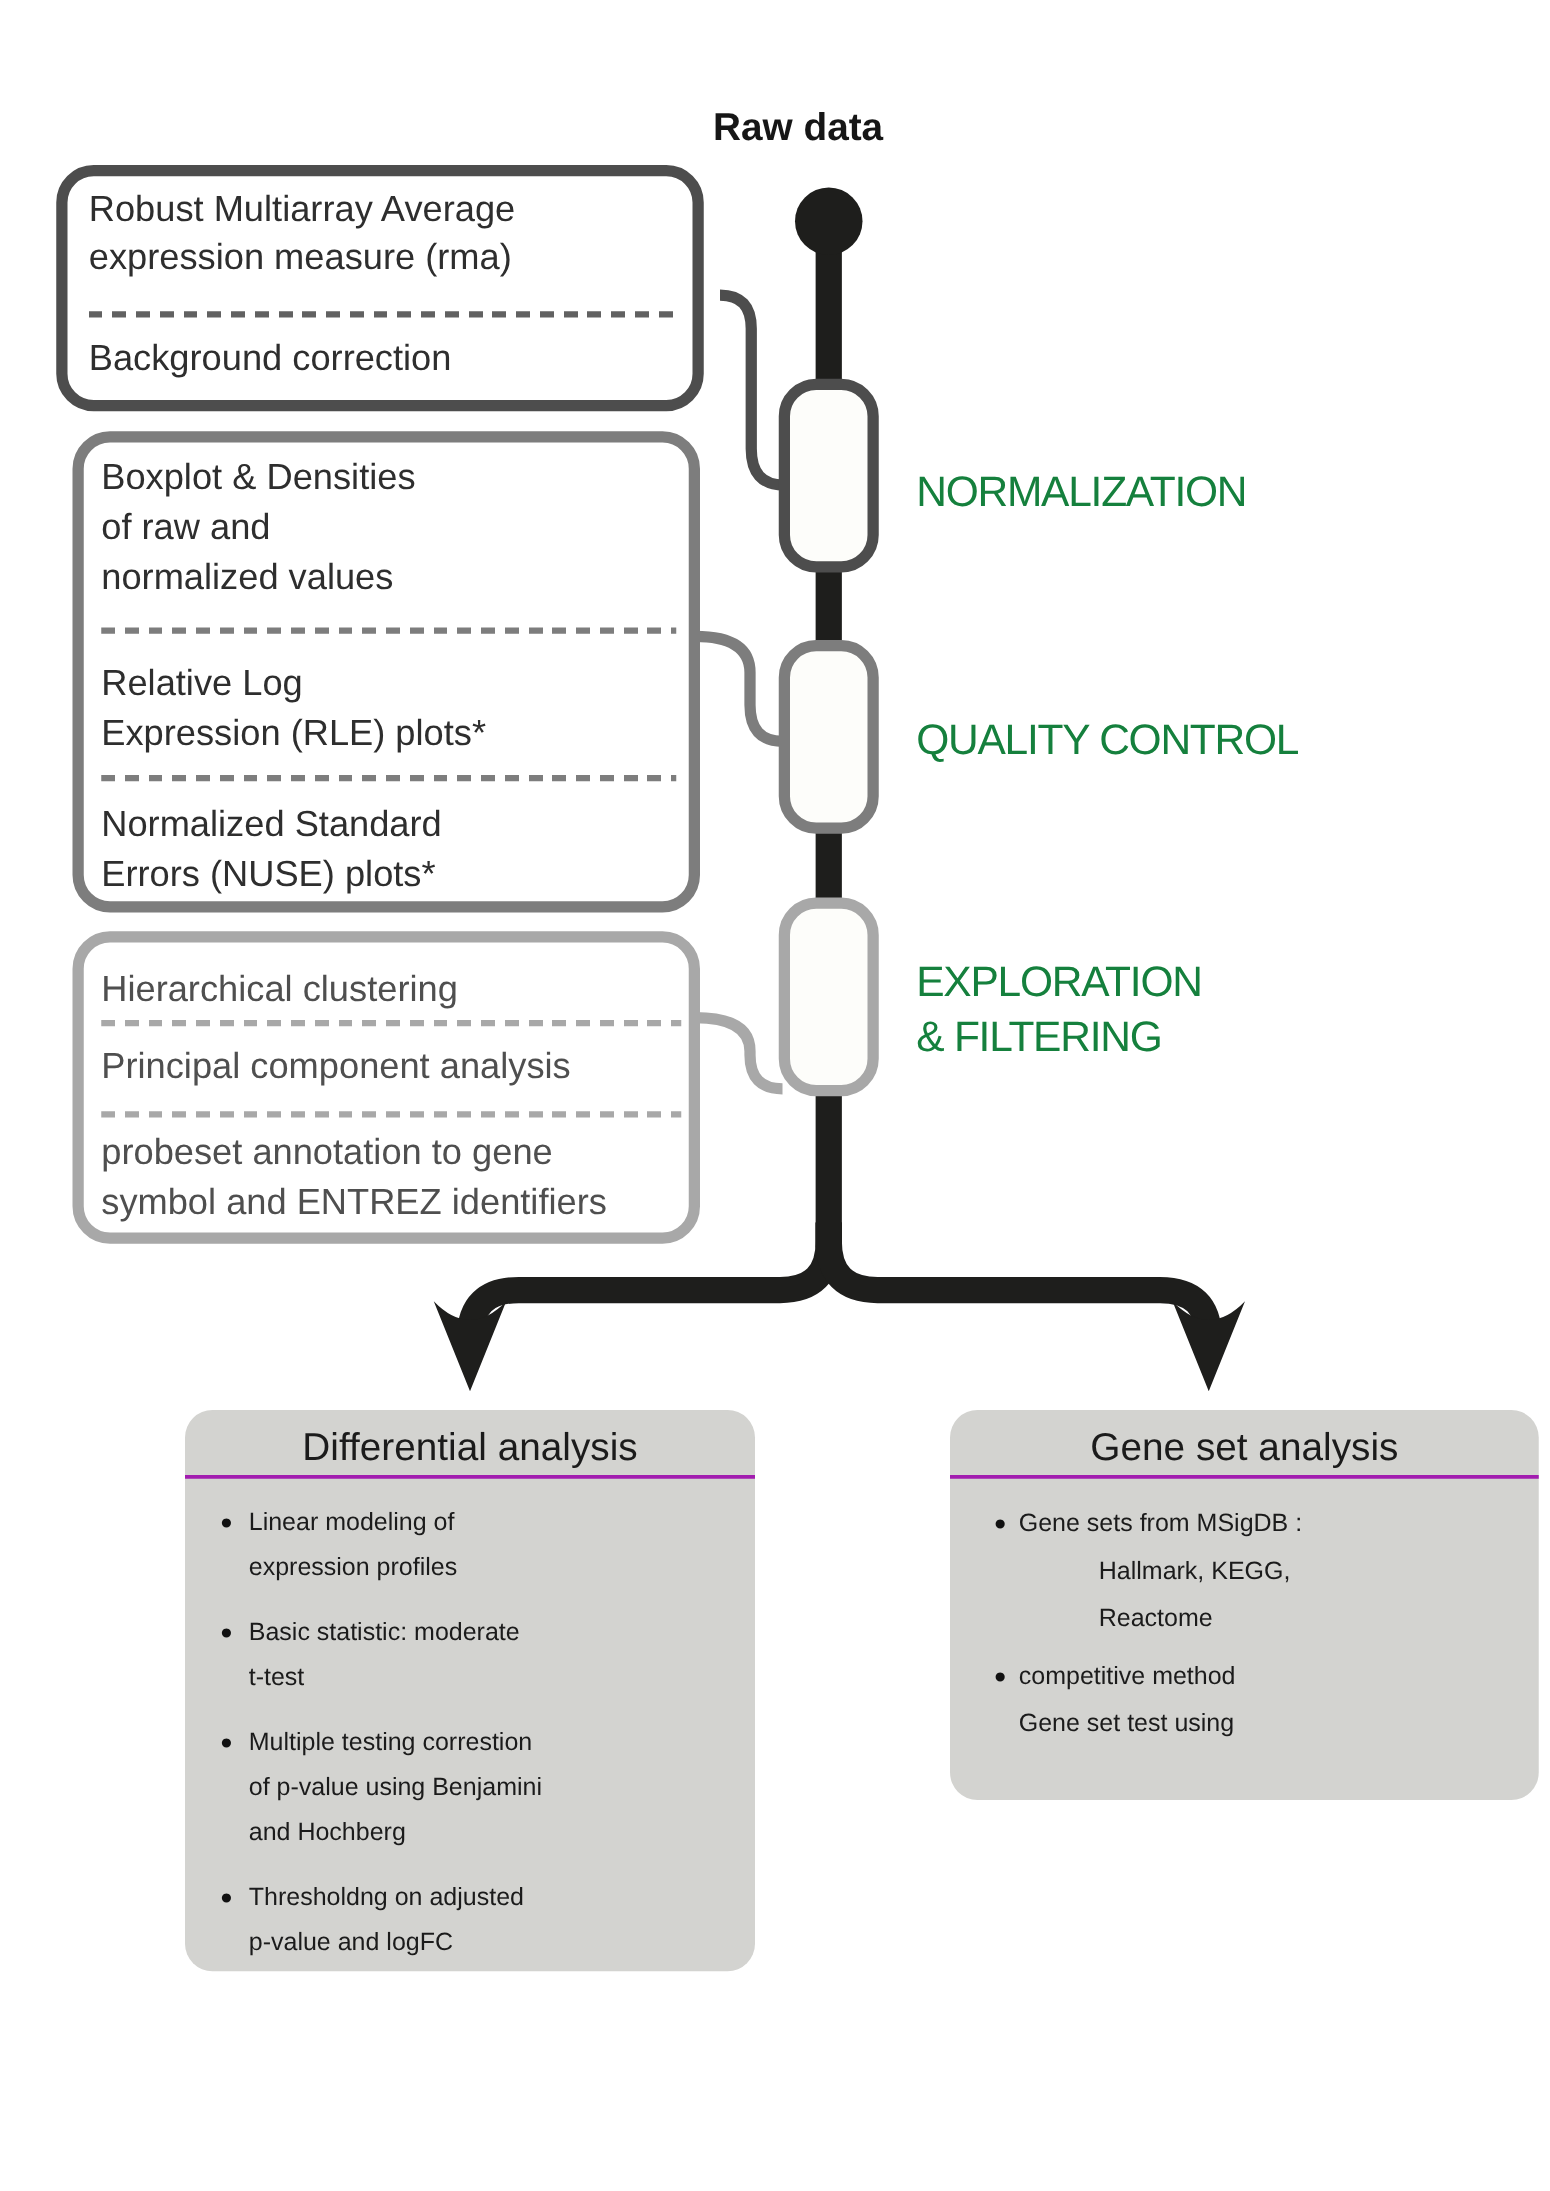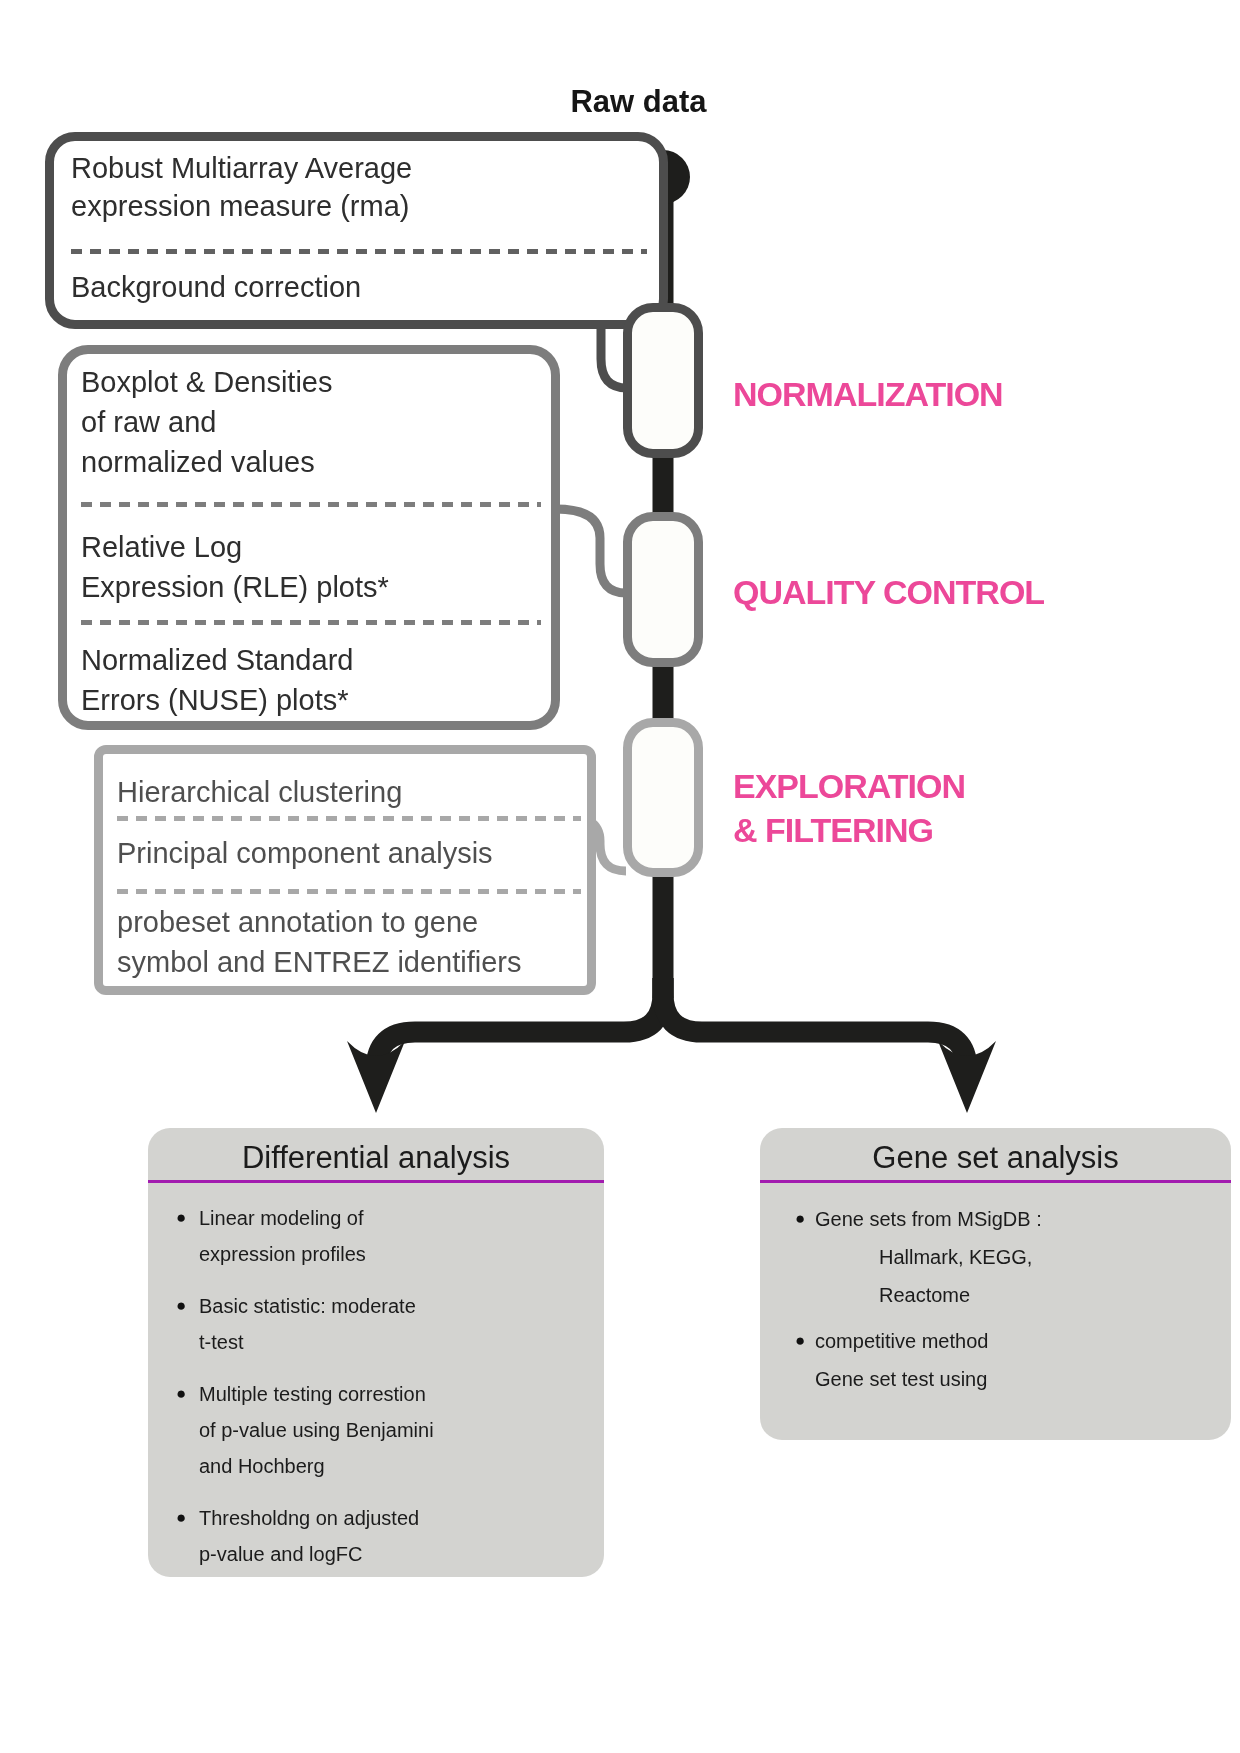--- a/index.html
+++ b/index.html
@@ -6,45 +6,45 @@
   .canvas{position:relative;width:1240px;height:1753px;background:#ffffff;overflow:hidden;
           font-family:"Liberation Sans","DejaVu Sans",sans-serif;}
   svg.flow{position:absolute;left:0;top:0;z-index:1;}
 
   
   .raw-data{position:absolute;left:516px;top:84px;width:245px;text-align:center;
             font-size:31px;font-weight:bold;color:#161616;z-index:3;}
 
   
   .mbox{position:absolute;background:#ffffff;border-style:solid;z-index:2;box-sizing:border-box;}
-  .mbox1{left:45px;top:132px;width:623px;height:197px;border:9px solid #4d4d4d;border-radius:30px;
+  .mbox1{left:45px;top:132px;width:518px;height:197px;border:9px solid #4d4d4d;border-radius:30px;
          padding:8px 12px 0 17px;}
   .mbox2{left:58px;top:345px;width:502px;height:385px;border:9px solid #7d7d7d;border-radius:30px;
          padding:8px 10px 0 14px;}
-  .mbox3{left:58px;top:745px;width:502px;height:250px;border:9px solid #a8a8a8;border-radius:12px;
-         padding:18px 6px 16px 14px;margin-left:36px;}
+  .mbox3{left:58px;top:745px;width:502px;height:250px;border:9px solid #a8a8a8;border-radius:30px;
+         padding:18px 6px 16px 14px;}
   .mline{font-size:29px;line-height:38px;color:#2e2e2e;white-space:nowrap;}
   .mbox2 .mline{line-height:40px;}
   .mbox3 .mline{line-height:40px;color:#4f4f4f;}
   .dash{height:5px;background:repeating-linear-gradient(90deg,#616161 0 11px,transparent 11px 19px);}
   .mbox1 .dash{margin:24px 0 14px 0;background:repeating-linear-gradient(90deg,#616161 0 11px,transparent 11px 19px);}
   .mbox2 .dash1{margin:20px 0 20px 0;background:repeating-linear-gradient(90deg,#7d7d7d 0 11px,transparent 11px 19px);}
   .mbox2 .dash2{margin:13px 0 15px 0;background:repeating-linear-gradient(90deg,#7d7d7d 0 11px,transparent 11px 19px);}
   .mbox3 .dash1{margin:4px 0 12px 0;background:repeating-linear-gradient(90deg,#a8a8a8 0 11px,transparent 11px 19px);}
   .mbox3 .dash2{margin:16px 0 8px 0;background:repeating-linear-gradient(90deg,#a8a8a8 0 11px,transparent 11px 19px);}
 
   
   .pill{position:absolute;left:623px;width:80px;background:#fdfdfa;border-style:solid;
         border-radius:30px;z-index:2;box-sizing:border-box;}
   .pill1{top:303px;height:155px;border:9px solid #4d4d4d;}
   .pill2{top:512px;height:155px;border:9px solid #7d7d7d;}
   .pill3{top:718px;height:159px;border:9px solid #a8a8a8;}
 
   
-  .stage{position:absolute;left:733px;font-size:34px;font-weight:bold;color:#ec4899;
+  .stage{position:absolute;left:733px;font-size:34px;font-weight:normal;color:#15803d;
          letter-spacing:-1px;line-height:44px;z-index:3;white-space:nowrap;}
   .stage1{top:372px;}
   .stage2{top:570px;}
   .stage3{top:764px;}
 
   
   .abox{position:absolute;background:#d3d3d0;border-radius:22px;z-index:2;box-sizing:border-box;}
   .abox-left{left:148px;top:1128px;width:456px;height:449px;}
   .abox-right{left:732px;top:1128px;width:471px;height:312px;margin-left:28px;}
   .abox-title{font-size:31px;color:#1b1b1b;text-align:center;padding-top:8px;line-height:44px;

